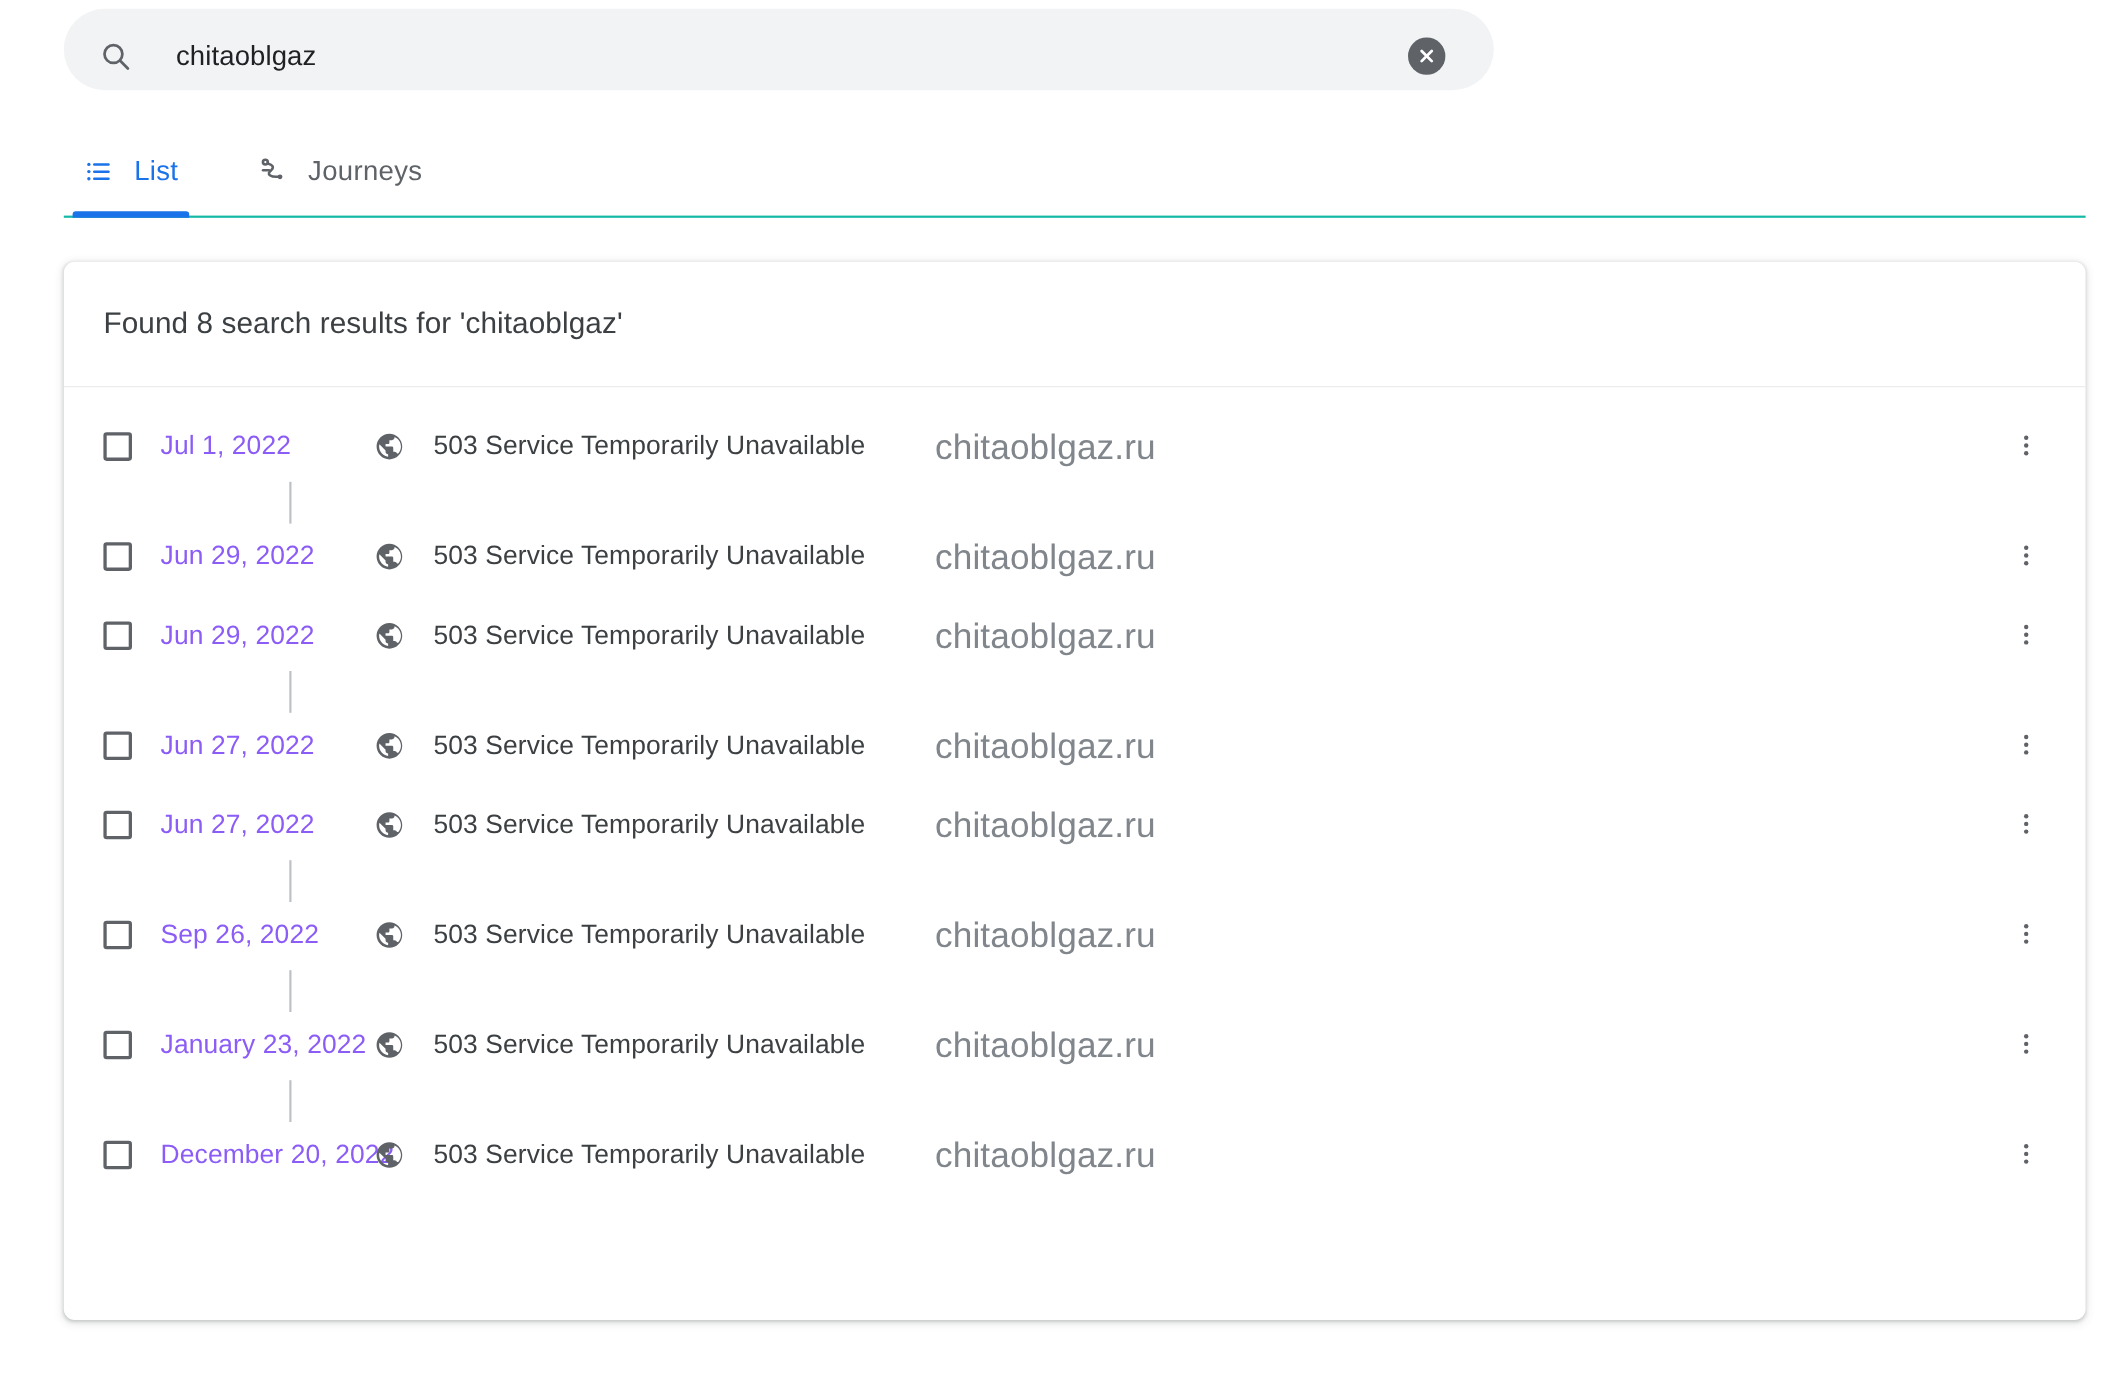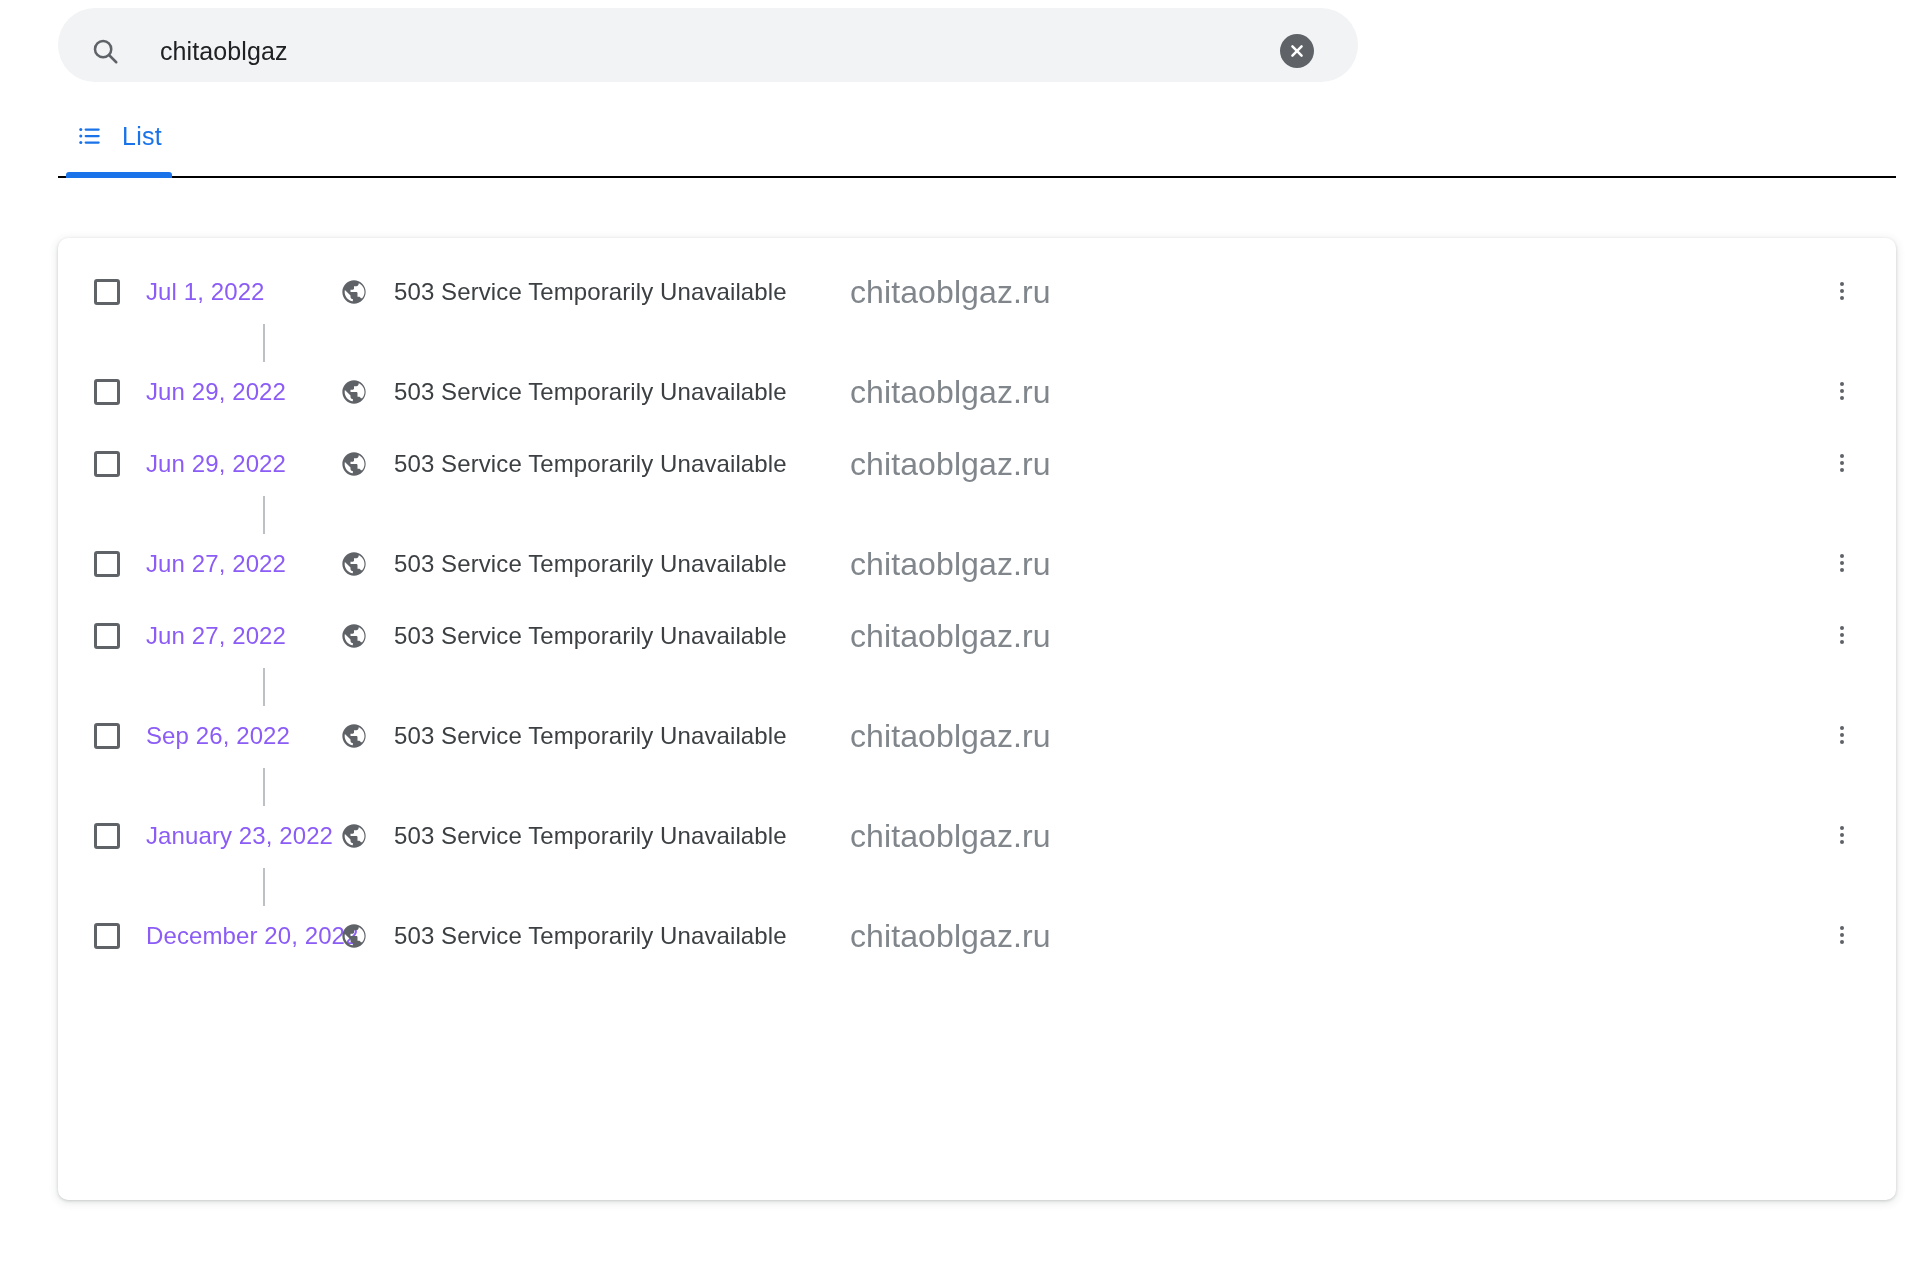--- a/index.html
+++ b/index.html
@@ -66,24 +66,24 @@
     align-items: center;
     justify-content: center;
     margin-right: 22px;
   }
   .clear-btn svg { display: block; }
 
   
   .tabs-bar {
     position: absolute;
     left: 58px;
-    top: 96px;
+    top: 116px;
     width: 1838px;
     height: 82px;
-    border-bottom: 2px solid #000000;
+    border-bottom: 2px solid #14b8a6;
   }
   .tabs {
     display: flex;
     align-items: center;
     height: 80px;
   }
   .tab {
     display: flex;
     align-items: center;
     height: 100%;
@@ -258,24 +258,38 @@
             <circle cx="3.5" cy="12" r="1.4"></circle>
             <circle cx="3.5" cy="18" r="1.4"></circle>
             <rect x="7" y="5" width="14" height="2.1" rx="1"></rect>
             <rect x="7" y="11" width="14" height="2.1" rx="1"></rect>
             <rect x="7" y="17" width="14" height="2.1" rx="1"></rect>
           </svg>
         </span>
         <span class="tab-label">List</span>
       </button>
 
+      <button class="tab inactive tab-journeys">
+        <span class="tab-icon">
+          <svg width="28" height="28" viewBox="0 0 24 24" fill="none" stroke="currentColor" stroke-width="2" stroke-linecap="round" stroke-linejoin="round">
+            <circle cx="6.2" cy="4.6" r="1.9" fill="none"></circle>
+            <path d="M8.2 5.6 C12 6.6 13 8.6 11 10.6 C9 12.6 8 13.6 10 15.0 C12 16.4 14.5 16.0 16.3 16.0"></path>
+            <circle cx="17.6" cy="16.1" r="1.9" fill="currentColor" stroke="none"></circle>
+            <path d="M4.4 10.9 L9.0 10.9"></path>
+          </svg>
+        </span>
+        <span class="tab-label">Journeys</span>
+      </button>
     </div>
   </div>
 
   <div class="card">
+    <div class="card-header">
+      <span class="card-header-text">Found 8 search results for 'chitaoblgaz'</span>
+    </div>
     <div class="results" id="results-list">
   <div class="result-row">
     <span class="checkbox"></span>
     <span class="col-date">Jul 1, 2022</span>
     <span class="col-favicon">
       <svg width="28" height="28" viewBox="0 0 24 24" fill="currentColor">
         <path d="M12 2C6.48 2 2 6.48 2 12s4.48 10 10 10 10-4.48 10-10S17.52 2 12 2zm-1 17.93c-3.95-.49-7-3.85-7-7.93 0-.62.08-1.21.21-1.79L9 15v1c0 1.1.9 2 2 2v1.93zm6.9-2.54c-.26-.81-1-1.39-1.9-1.39h-1v-3c0-.55-.45-1-1-1H9v-2h2c.55 0 1-.45 1-1V7h2c1.1 0 2-.9 2-2v-.41c2.93 1.19 5 4.06 5 7.41 0 2.08-.8 3.97-2.1 5.39z"></path>
       </svg>
     </span>
     <span class="col-title">503 Service Temporarily Unavailable</span>

